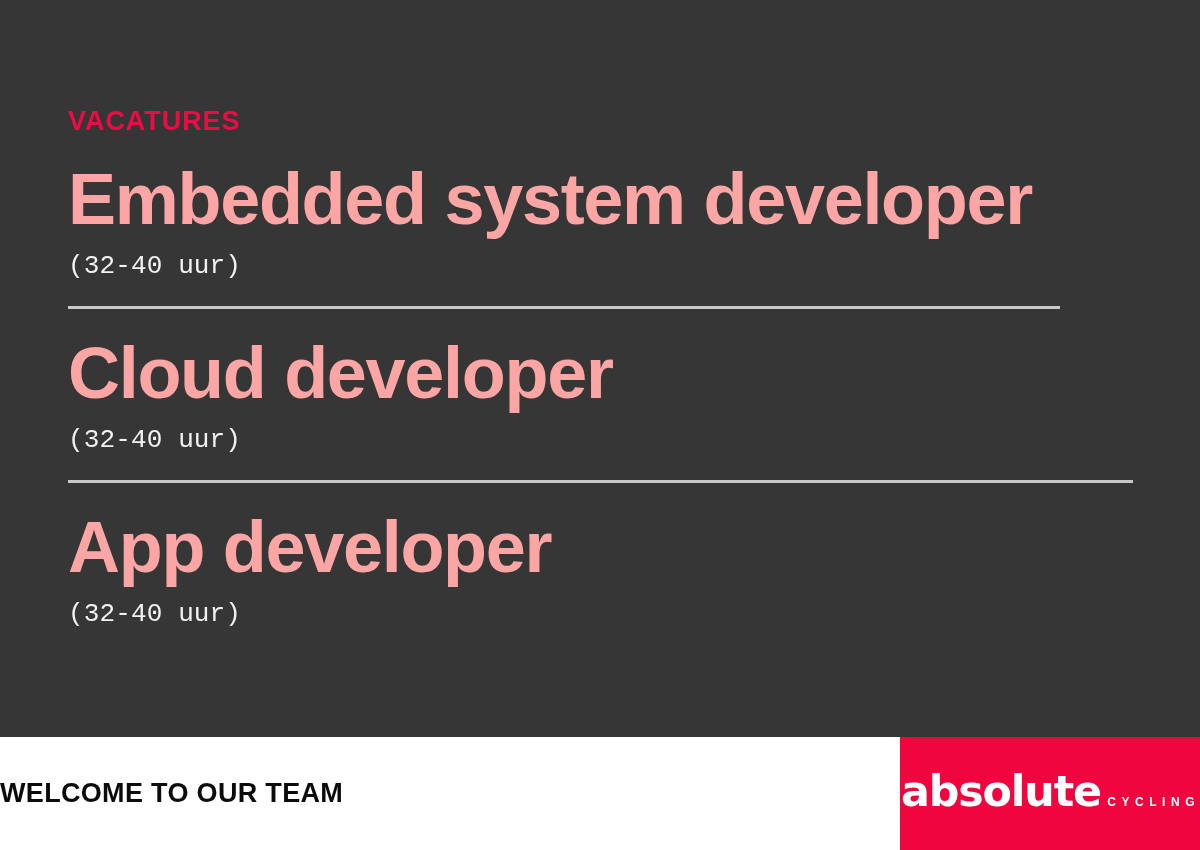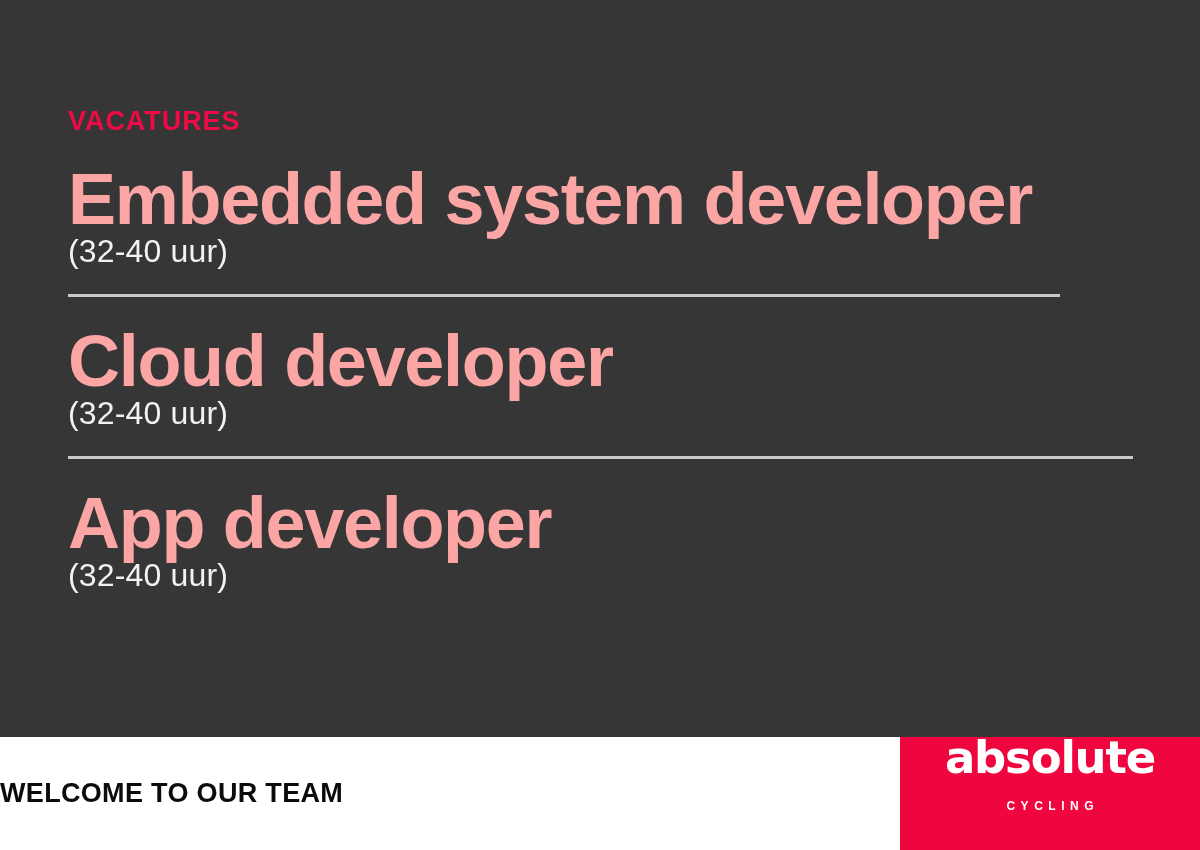--- a/index.html
+++ b/index.html
@@ -51,25 +51,27 @@
   .vacancy-title {
     font-size:72px;
     font-weight:bold;
     color:#fca5a5;
     line-height:1.0;
     letter-spacing:-0.018em;
     white-space:nowrap;
   }
 
   .vacancy-hours {
-    font-size:32px;
+    font-size:26px;
     font-weight:normal;
     color:#f2f2f2;
     line-height:1.0;
+    margin-top:18px;
     letter-spacing:0.005em;
+    font-family:Liberation Mono, monospace;
   }
 
   .divider {
     height:3px;
     background:#c9c9c9;
     margin-top:27px;
     margin-bottom:28px;
   }
   .divider.d1 { width:992px; }
   .divider.d2 { width:1065px; }
@@ -104,23 +106,23 @@
 
   
   .logo-block {
     position:absolute;
     left:900px;
     top:0;
     width:300px;
     height:113px;
     background:#F0063F;
     display:flex;
-    flex-direction:column;
+    flex-direction:row;
     align-items:center;
-    justify-content:flex-start;
+    justify-content:center;
   }
 
   .logo-mark {
     width:212px;
     height:46px;
     display:block;
   }
   .logo-mark text {
     font-family:"DejaVu Sans", sans-serif;
   }

